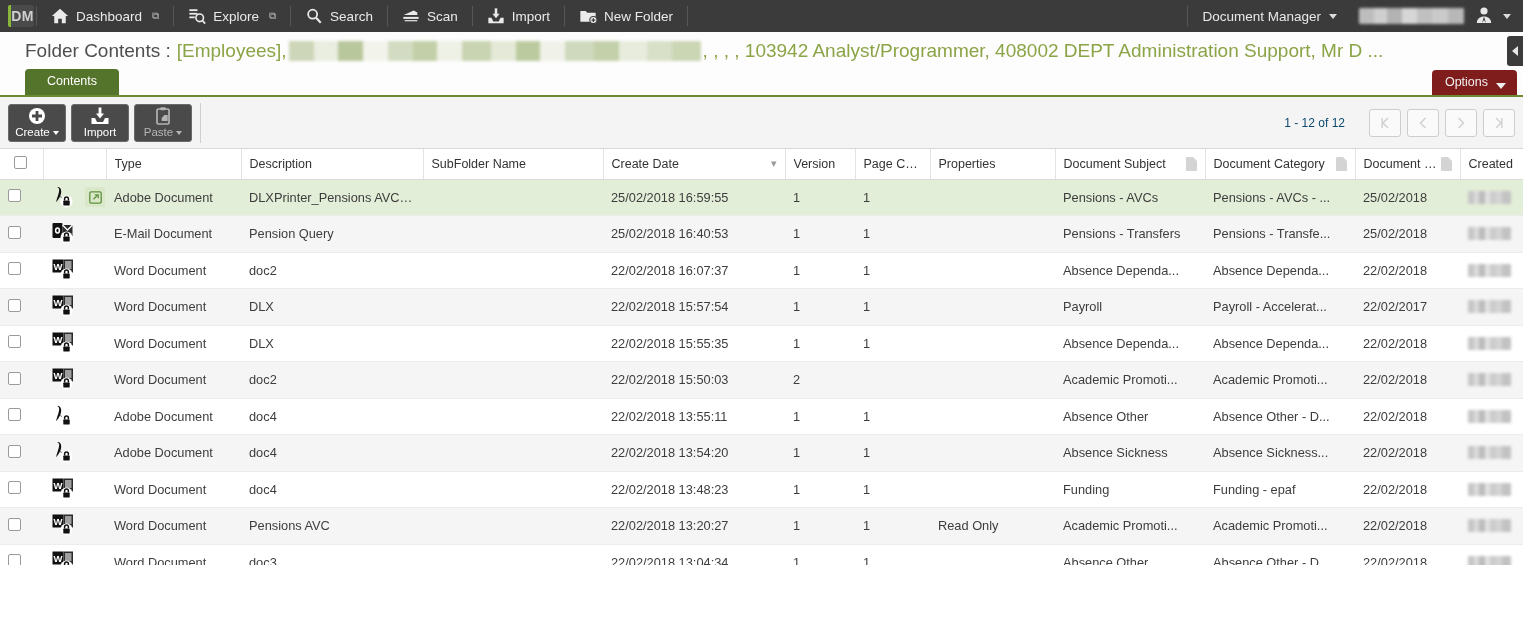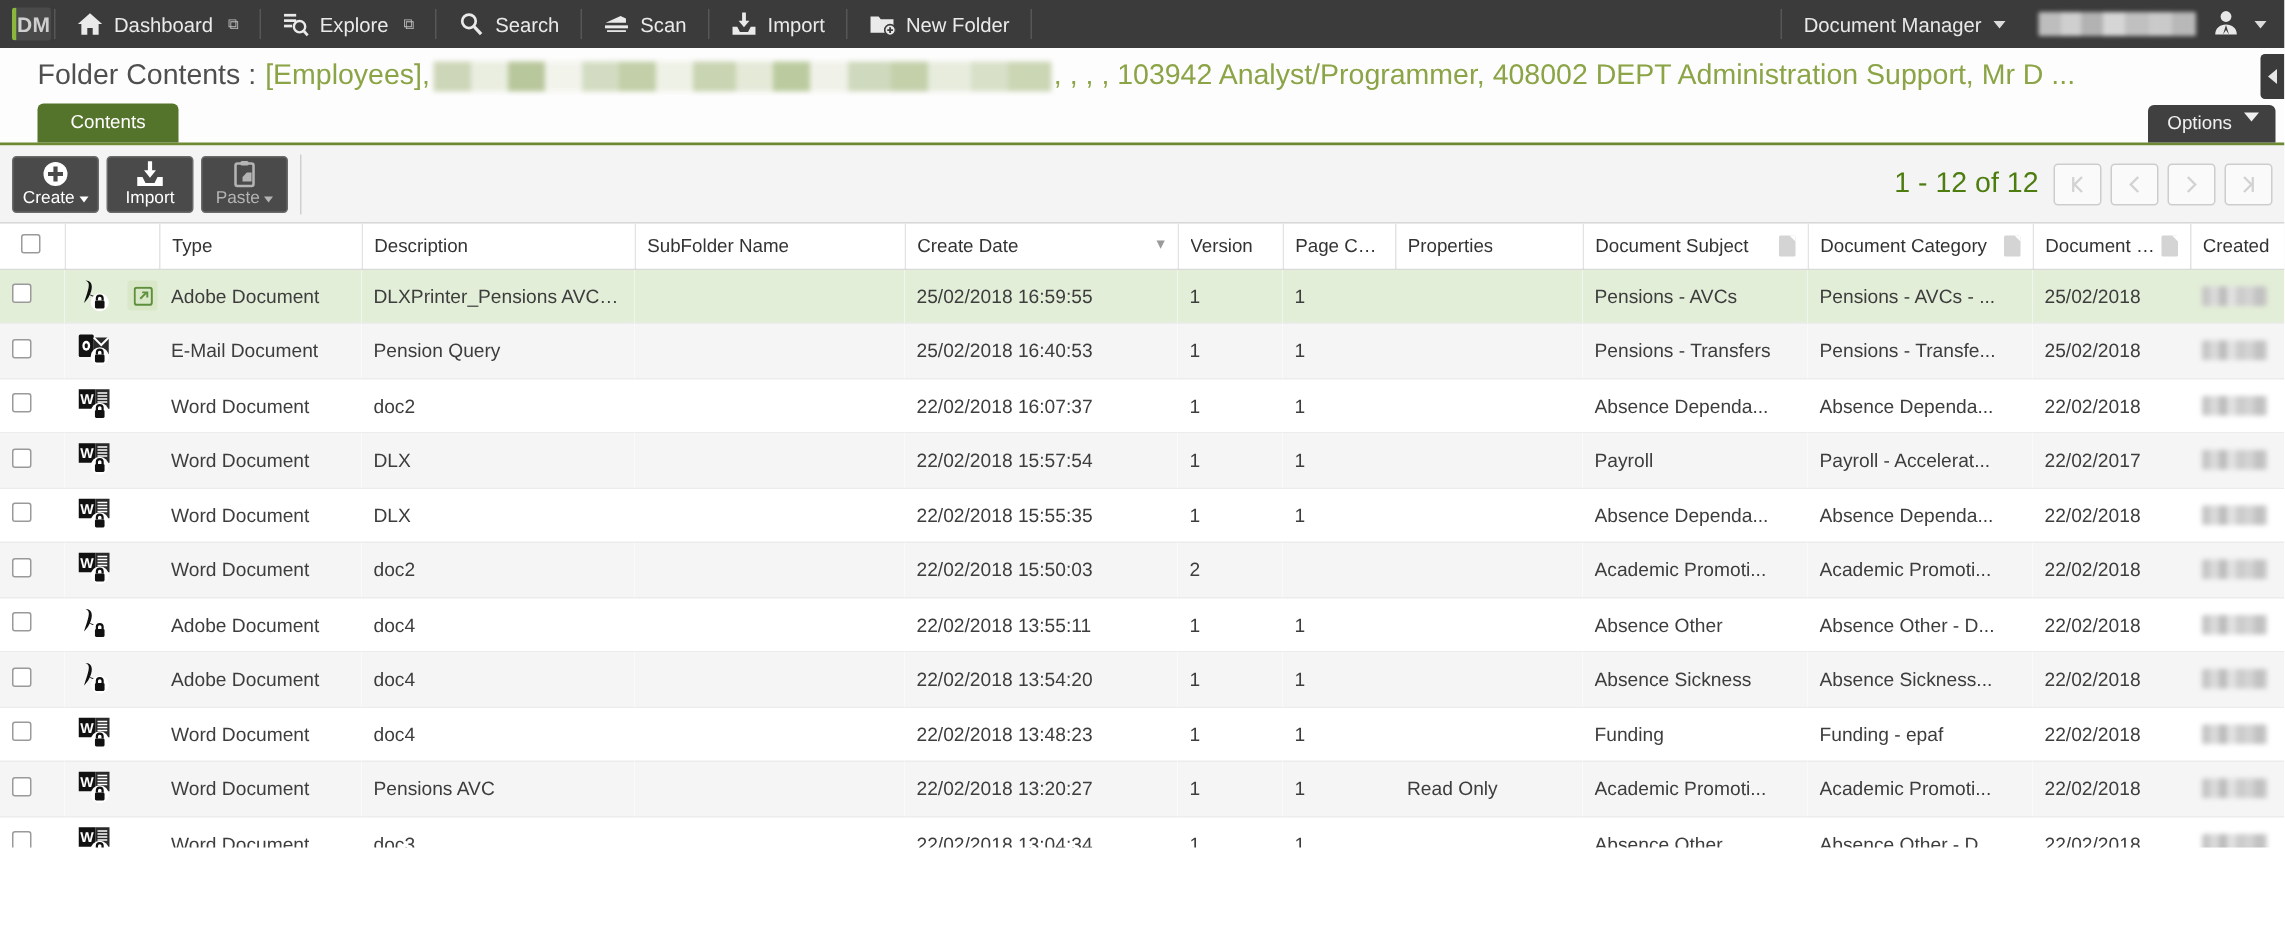--- a/index.html
+++ b/index.html
@@ -121,25 +121,25 @@
     background: #55742b;
     color: #ffffff;
     font-size: 12.5px;
     padding: 5px 22px 6px 22px;
     border-radius: 4px 4px 0 0;
     cursor: pointer;
     line-height: 1.2;
   }
   .options-btn {
     position: absolute; right: 6px; bottom: 0;
-    background: #404040; color: #f0f0f0;
+    background: #7f1d1d; color: #f0f0f0;
     font-size: 12.5px;
     padding: 5px 11px 6px 13px;
     border-radius: 4px 4px 0 0;
-    display:flex; align-items:flex-start; gap:8px;
+    display:flex; align-items:flex-end; gap:8px;
     cursor:pointer;
   }
   .options-btn .caret-down { border-top-color:#f0f0f0; border-left-width:5px; border-right-width:5px; border-top-width:6px;}
 
   
   .toolbar {
     height: 52px;
     background: #f4f4f4;
     display: flex; align-items: center;
     padding: 0 8px;
@@ -167,21 +167,21 @@
     border-right:3.5px solid transparent;
     border-top:4.5px solid currentColor;
   }
   .tb-divider { width:1px; height:40px; background:#cfcfcf; margin: 0 6px 0 3px; }
 
   .pager {
     margin-left: auto;
     display:flex; align-items:center; gap: 0;
   }
   .pager-count {
-    font-size: 19px; color: #4d7c0f; margin-right: 4px; white-space:nowrap;
+    font-size: 12px; color: #0c4a6e; margin-right: 18px; white-space:nowrap;
   }
   .pg-btn {
     width: 32px; height: 28px;
     border: 1px solid #cdcdcd;
     background: #fafafa;
     border-radius: 3px;
     margin-left: 6px;
     display:flex; align-items:center; justify-content:center;
     color:#d0d0d0;
     cursor: default;

